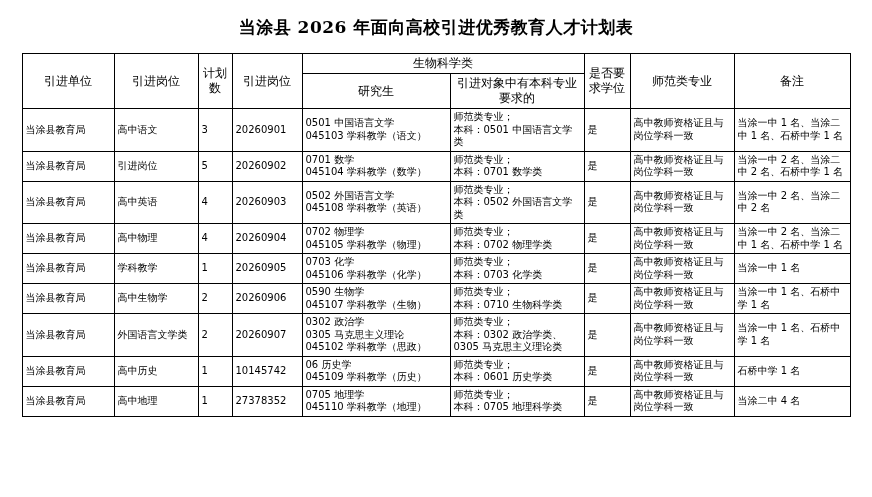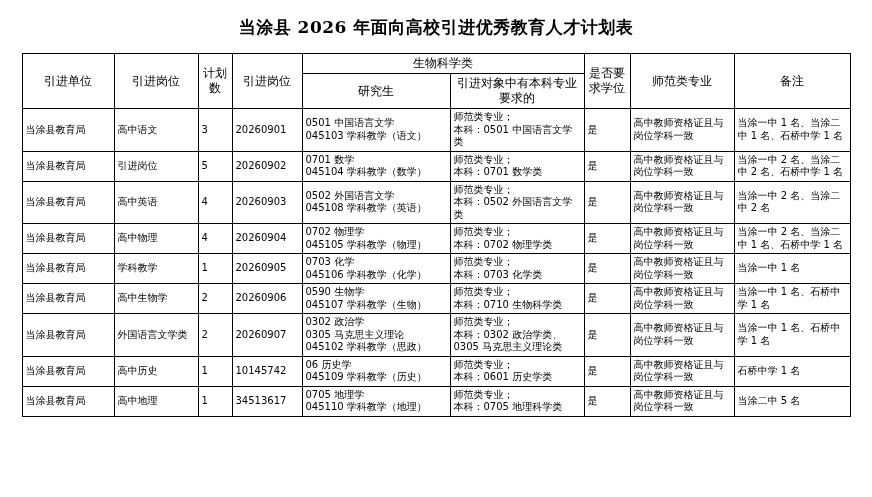--- a/index.html
+++ b/index.html
@@ -218,25 +218,25 @@
           <td class="c-under"><span class="ml">师范类专业；
 本科：0601 历史学类</span></td>
           <td class="c-degree"><span class="ml">是</span></td>
           <td class="c-cert"><span class="ml">高中教师资格证且与岗位学科一致</span></td>
           <td class="c-remark"><span class="ml">石桥中学 1 名</span></td>
         </tr>
         <tr>
           <td class="c-unit"><span class="ml">当涂县教育局</span></td>
           <td class="c-post"><span class="ml">高中地理</span></td>
           <td class="c-num"><span class="ml">1</span></td>
-          <td class="c-code"><span class="ml">34513617</span></td>
+          <td class="c-code"><span class="ml">27378352</span></td>
           <td class="c-grad"><span class="ml">0705 地理学
 045110 学科教学（地理）</span></td>
           <td class="c-under"><span class="ml">师范类专业；
 本科：0705 地理科学类</span></td>
           <td class="c-degree"><span class="ml">是</span></td>
           <td class="c-cert"><span class="ml">高中教师资格证且与岗位学科一致</span></td>
-          <td class="c-remark"><span class="ml">当涂二中 5 名</span></td>
+          <td class="c-remark"><span class="ml">当涂二中 4 名</span></td>
         </tr>
       </tbody>
   </table>
 
 </div>
 
 </body></html>

